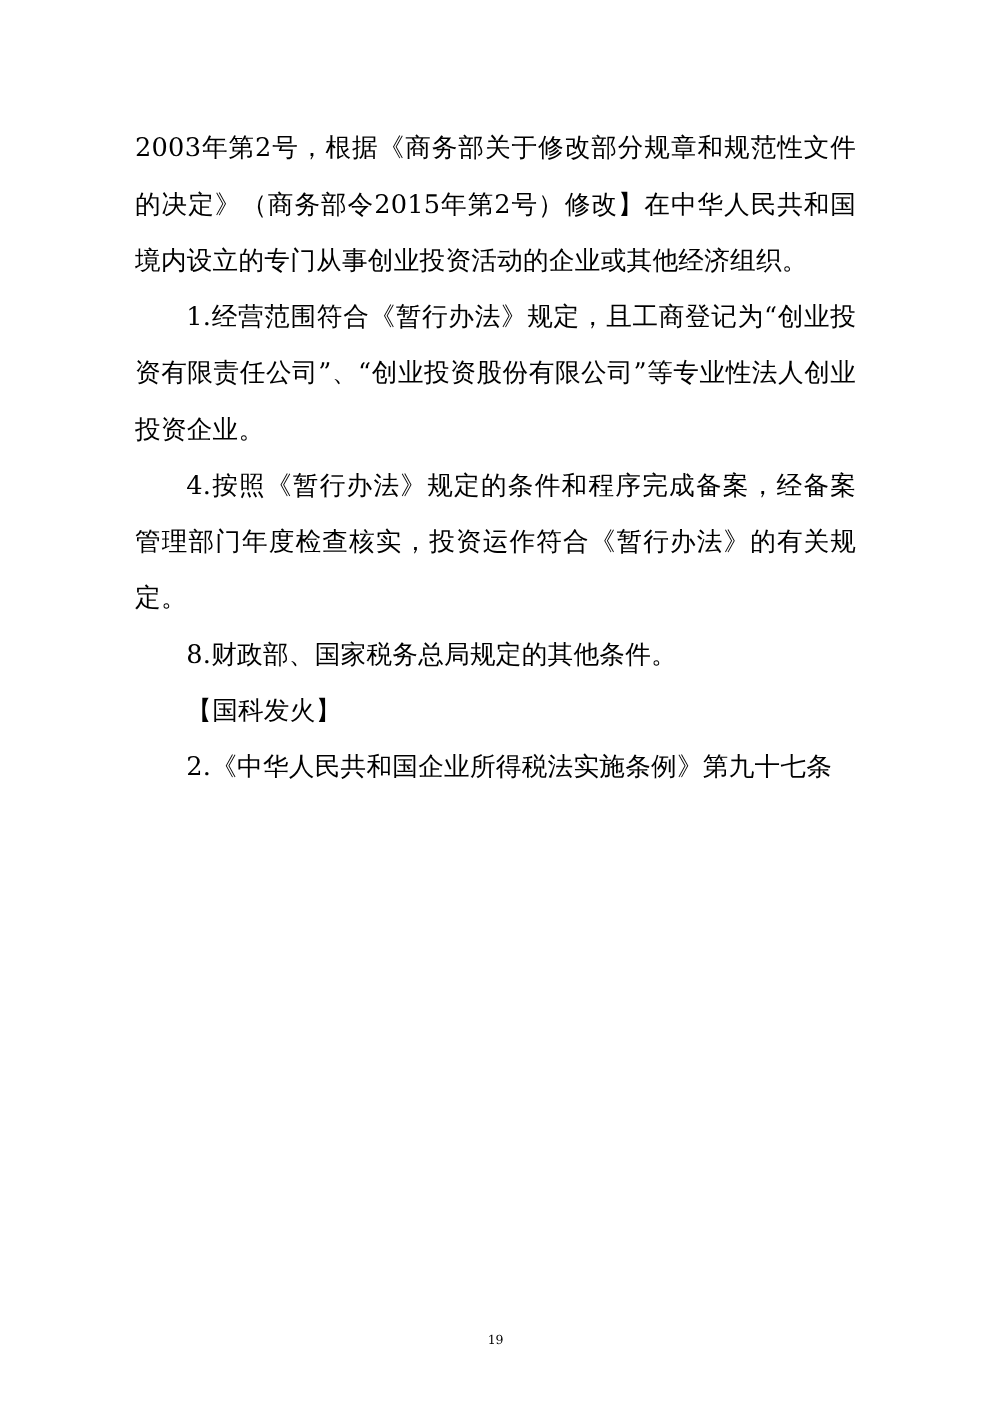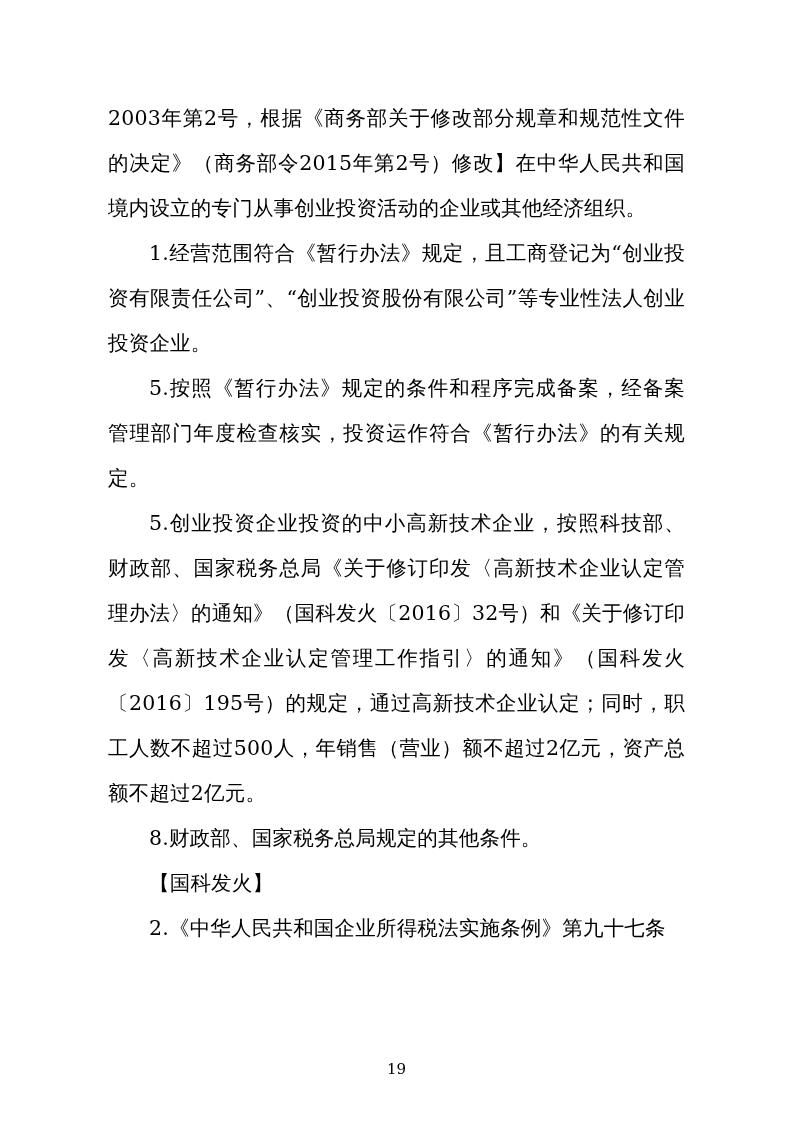--- a/index.html
+++ b/index.html
@@ -37,33 +37,32 @@
   }
   .para.indent {
     text-indent: 41px;
   }
   .page-number {
     position: absolute;
     left: 0;
     right: 0;
     bottom: 44px;
     text-align: center;
-    font-size: 15px;
+    font-size: 10px;
     font-family: "DejaVu Serif", "Liberation Serif", serif;
     color: #000000;
   }
 </style>
 </head>
 <body>
 
 <div class="page">
   <div class="body-text">
     <p class="para">2003年第2号，根据《商务部关于修改部分规章和规范性文件的决定》（商务部令2015年第2号）修改】在中华人民共和国境内设立的专门从事创业投资活动的企业或其他经济组织。</p>
     <p class="para indent">1.经营范围符合《暂行办法》规定，且工商登记为“创业投资有限责任公司”、“创业投资股份有限公司”等专业性法人创业投资企业。</p>
-    <p class="para indent">5.按照《暂行办法》规定的条件和程序完成备案，经备案管理部门年度检查核实，投资运作符合《暂行办法》的有关规定。</p>
-    <p class="para indent">5.创业投资企业投资的中小高新技术企业，按照科技部、财政部、国家税务总局《关于修订印发〈高新技术企业认定管理办法〉的通知》（国科发火〔2016〕32号）和《关于修订印发〈高新技术企业认定管理工作指引〉的通知》（国科发火〔2016〕195号）的规定，通过高新技术企业认定；同时，职工人数不超过500人，年销售（营业）额不超过2亿元，资产总额不超过2亿元。</p>
+    <p class="para indent">4.按照《暂行办法》规定的条件和程序完成备案，经备案管理部门年度检查核实，投资运作符合《暂行办法》的有关规定。</p>
     <p class="para indent">8.财政部、国家税务总局规定的其他条件。</p>
     <p class="para indent">【国科发火】</p>
     <p class="para indent">2.《中华人民共和国企业所得税法实施条例》第九十七条</p>
   </div>
 </div>
 
 <div class="page-number">19</div>
 
 </body></html>

